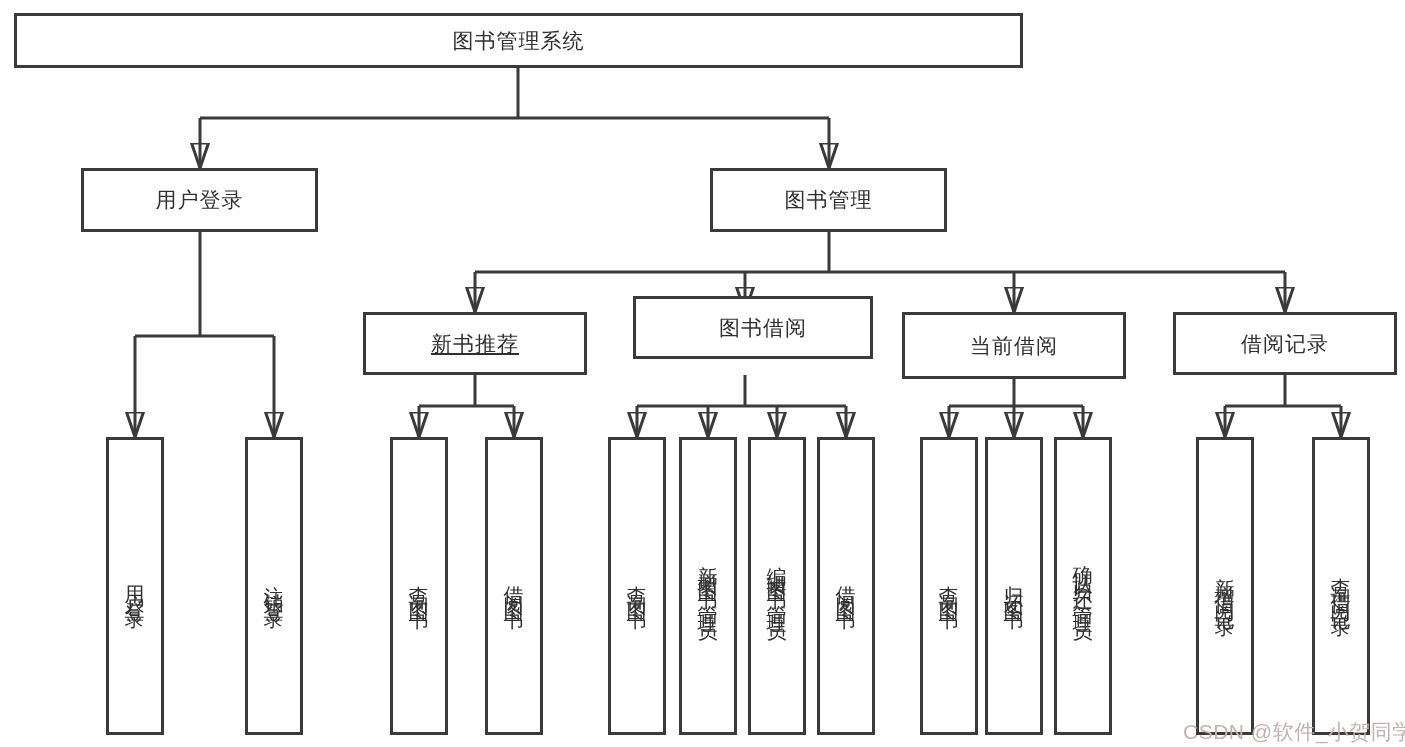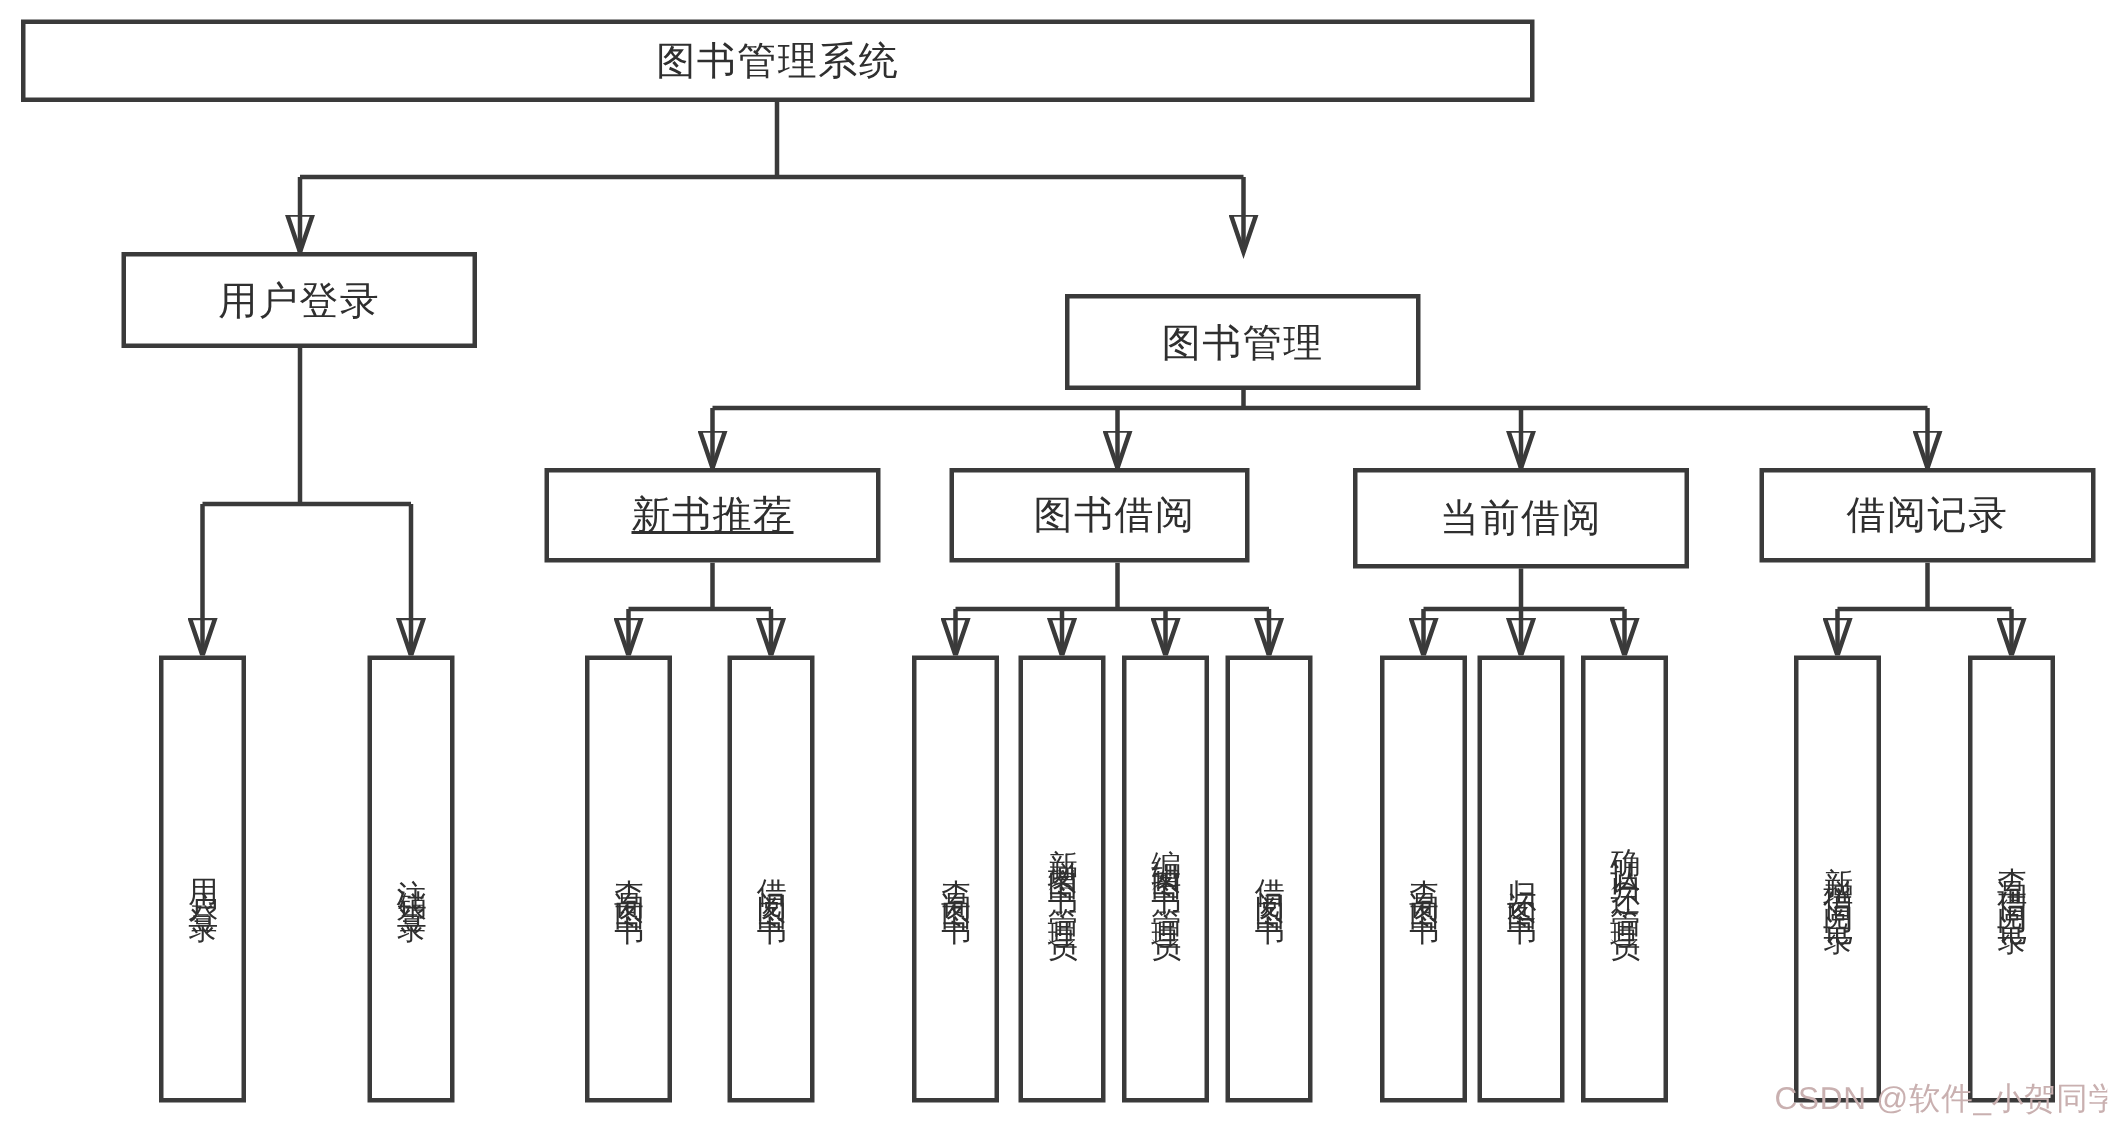--- a/index.html
+++ b/index.html
@@ -16,21 +16,21 @@
   }
   .node {
     position:absolute;
     background:#ffffff;
     border:3px solid #3a3a3a;
     box-sizing:border-box;
     display:flex; align-items:center; justify-content:center;
     color:#2f2f2f;
     z-index:2;
   }
-  .h-node { font-size:26px; letter-spacing:1px; white-space:nowrap; }
+  .h-node { font-size:21px; letter-spacing:1px; white-space:nowrap; }
   .v-node span {
     writing-mode:vertical-rl;
     text-orientation:mixed;
     font-size:20px;
     line-height:1;
     letter-spacing:8px;
     white-space:nowrap;
   }
   .watermark {
     position:absolute;
@@ -84,28 +84,28 @@
     </g>
   </svg>
 
   <div class="node h-node" style="left:14px; top:13px; width:1009px; height:55px;">
     <span>图书管理系统</span>
   </div>
 
   <div class="node h-node" style="left:81px; top:168px; width:237px; height:64px;">
     <span>用户登录</span>
   </div>
-  <div class="node h-node" style="left:710px; top:168px; width:237px; height:64px;margin-top:28px;">
+  <div class="node h-node" style="left:710px; top:168px; width:237px; height:64px;">
     <span>图书管理</span>
   </div>
 
   <div class="node h-node" style="left:363px; top:312px; width:224px; height:63px;text-decoration:underline;">
     <span>新书推荐</span>
   </div>
-  <div class="node h-node" style="left:633px; top:312px; width:200px; height:63px;padding-left:20px;">
+  <div class="node h-node" style="left:633px; top:296px; width:240px; height:63px;padding-left:20px;">
     <span>图书借阅</span>
   </div>
   <div class="node h-node" style="left:902px; top:312px; width:224px; height:67px;">
     <span>当前借阅</span>
   </div>
   <div class="node h-node" style="left:1173px; top:312px; width:224px; height:63px;">
     <span>借阅记录</span>
   </div>
 
   <div class="node v-node" style="left:106px; top:437px; width:58px; height:298px;">

